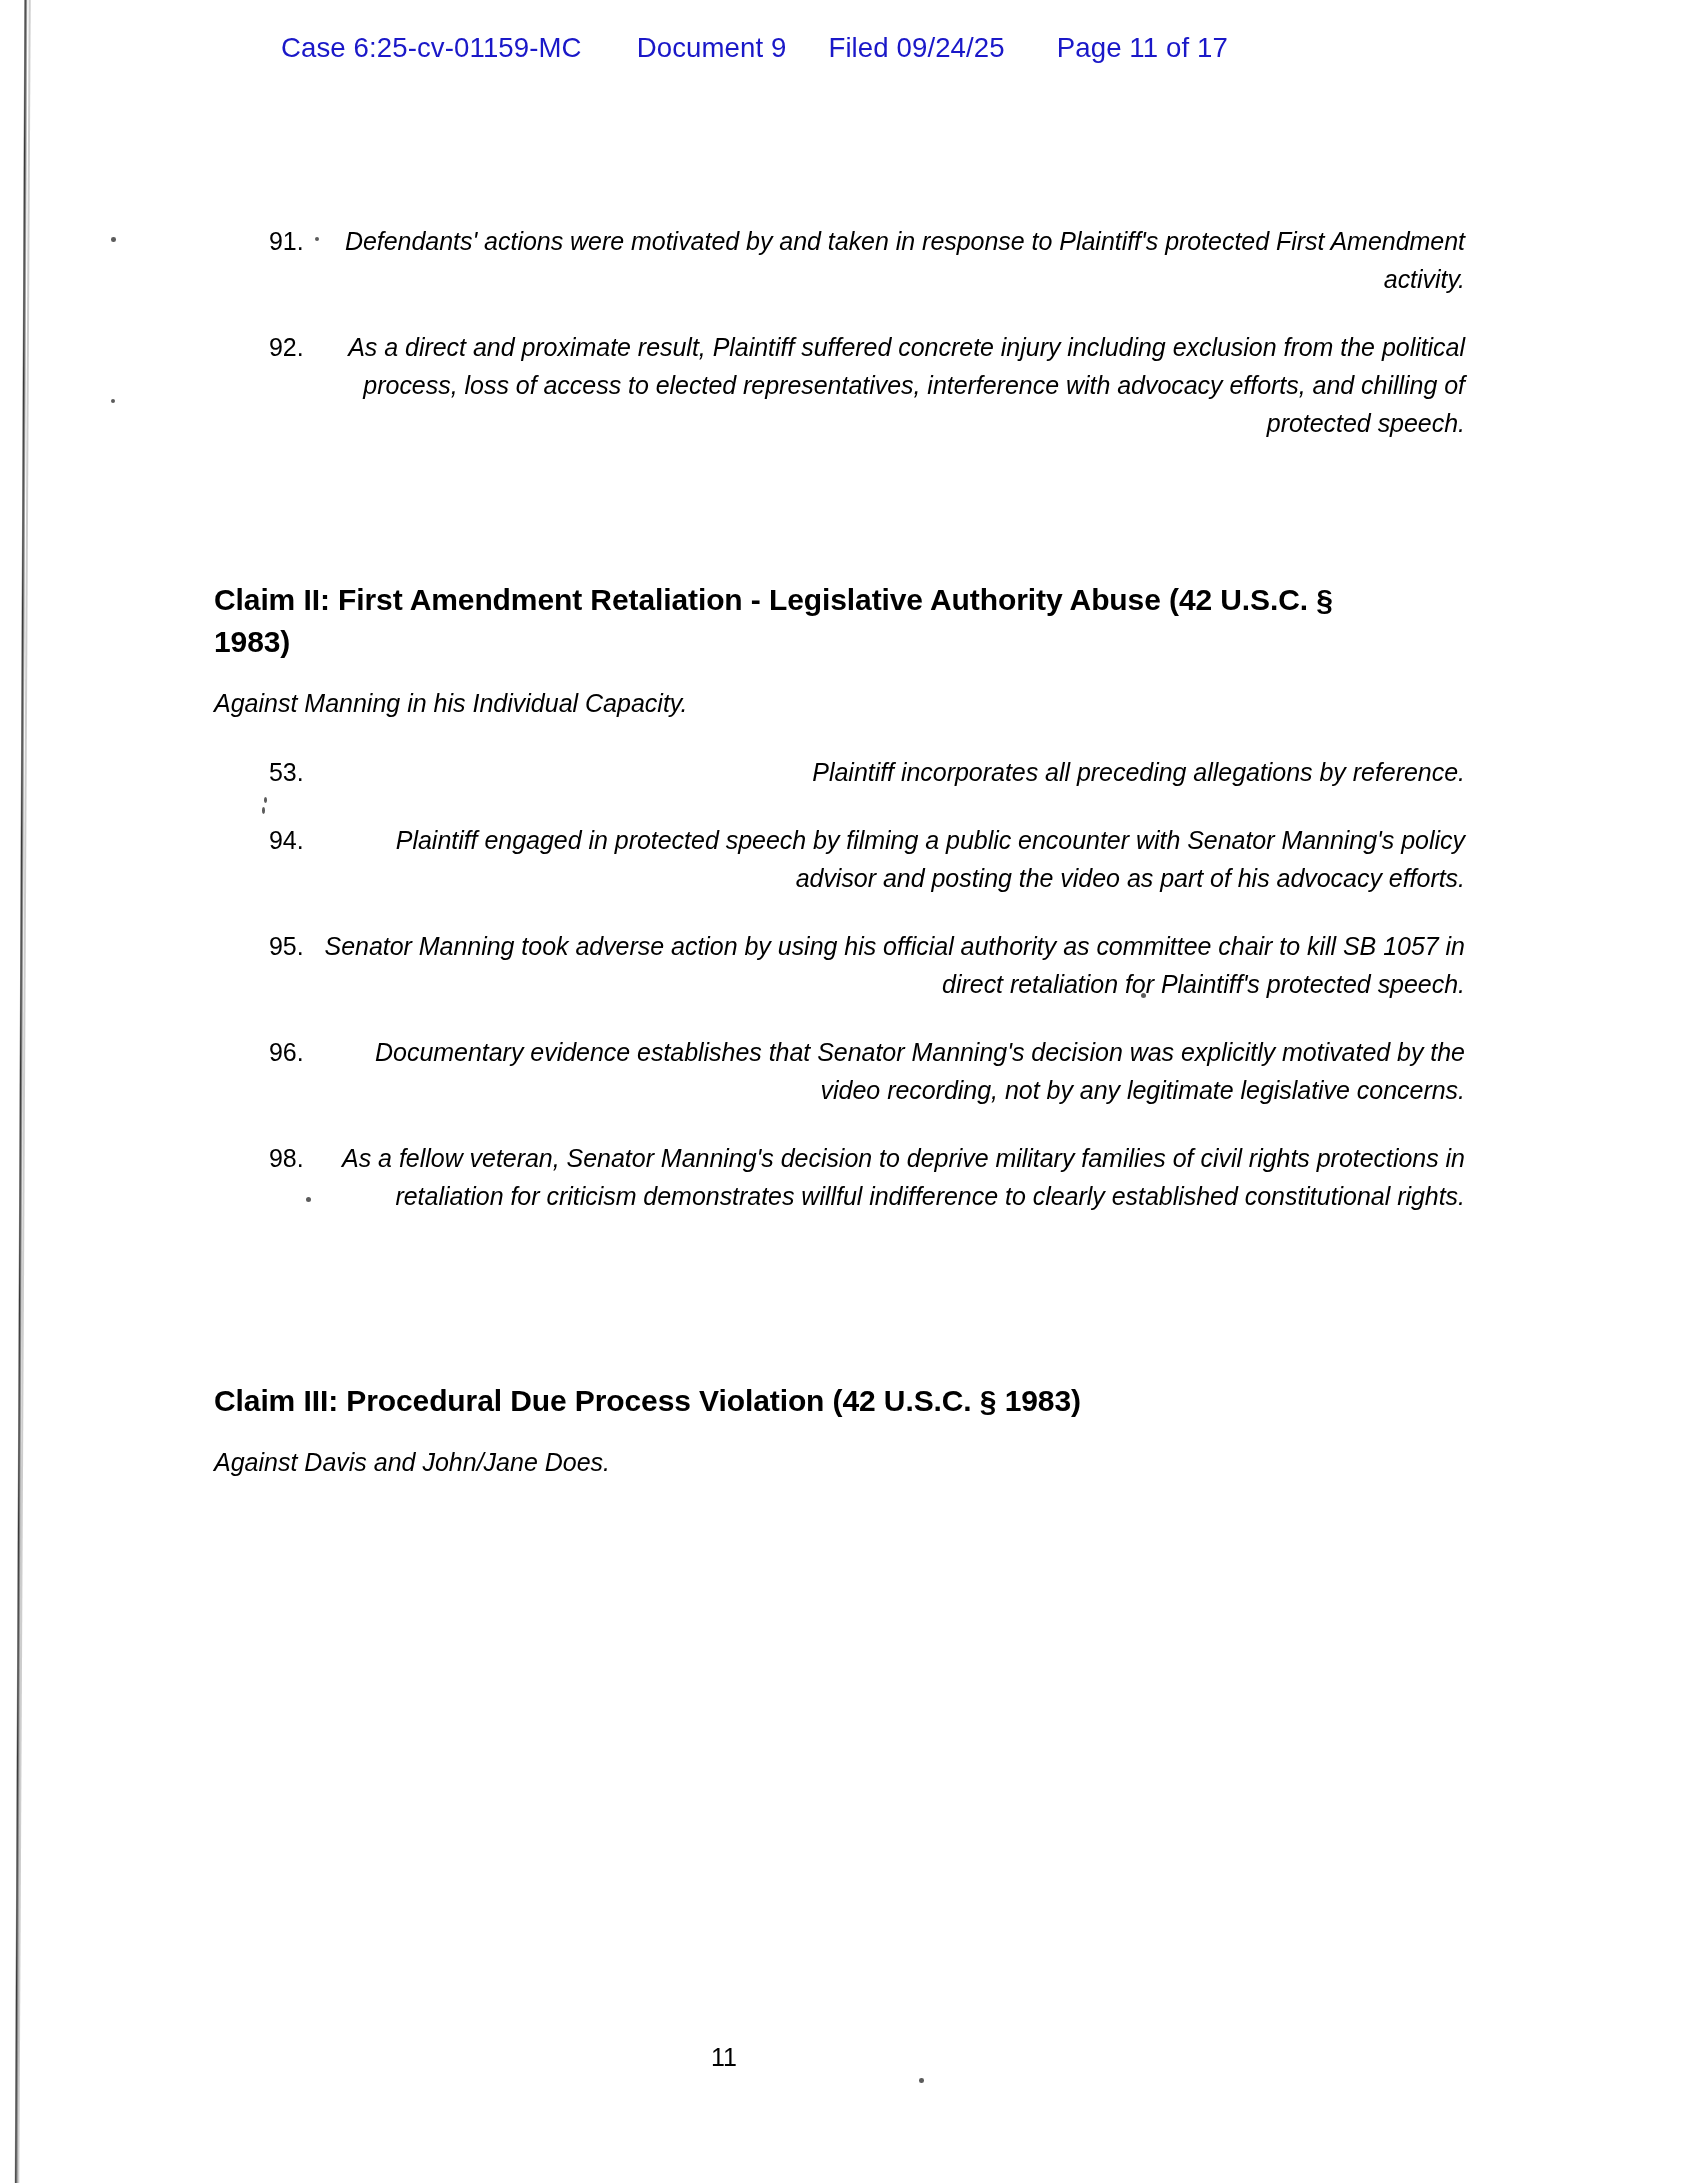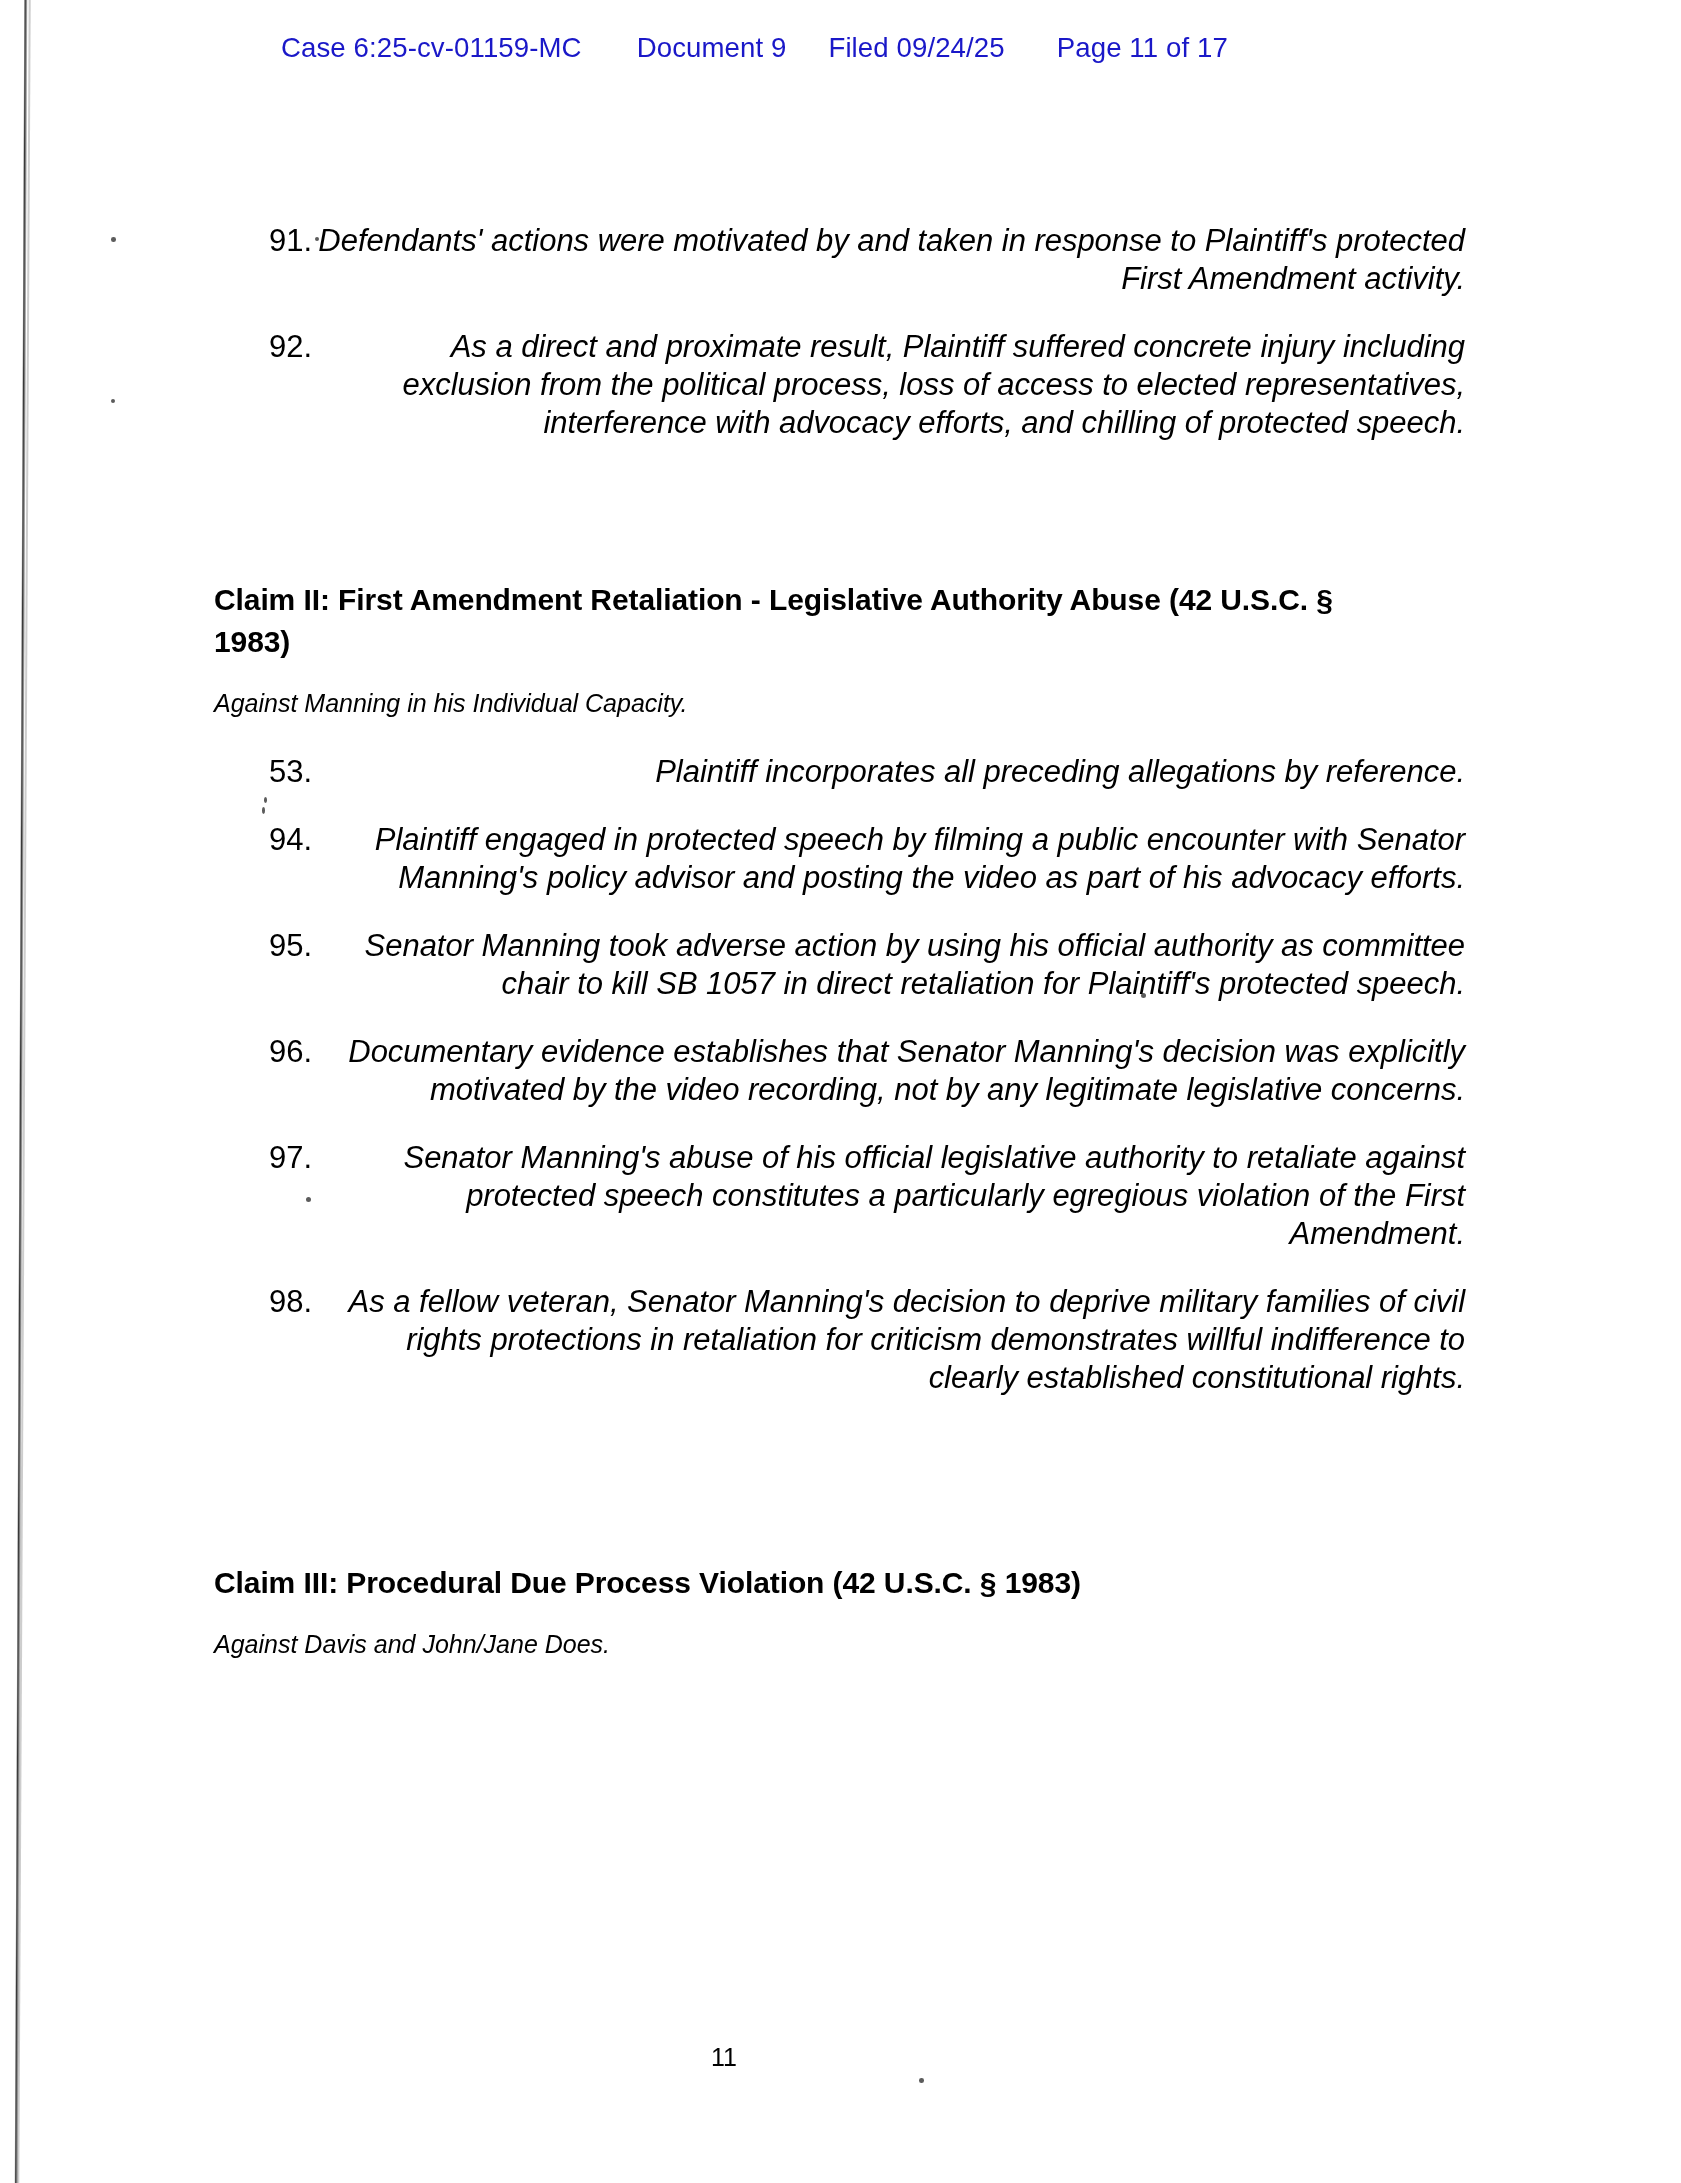--- a/index.html
+++ b/index.html
@@ -70,21 +70,21 @@
   .body-area {
     position: absolute;
     left: 214px;
     top: 222px;
     width: 1251px;
   }
 
   .para {
     display: flex;
     align-items: flex-start;
-    font-size: 31px;
+    font-size: 25px;
     line-height: 38px;
     margin-bottom: 30px;
     letter-spacing: -0.03px;
   }
   .para .num {
     flex: 0 0 auto;
     width: 48px;
     text-align: left;
     padding-left: 0;
   }
@@ -186,24 +186,20 @@
     <div class="para">
       <span class="num">95.</span>
       <span class="txt">Senator Manning took adverse action by using his official authority as committee chair to kill SB 1057 in direct retaliation for Plaintiff's protected speech.</span>
     </div>
 
     <div class="para">
       <span class="num">96.</span>
       <span class="txt">Documentary evidence establishes that Senator Manning's decision was explicitly motivated by the video recording, not by any legitimate legislative concerns.</span>
     </div>
 
-    <div class="para">
-      <span class="num">97.</span>
-      <span class="txt">Senator Manning's abuse of his official legislative authority to retaliate against protected speech constitutes a particularly egregious violation of the First Amendment.</span>
-    </div>
 
     <div class="para">
       <span class="num">98.</span>
       <span class="txt">As a fellow veteran, Senator Manning's decision to deprive military families of civil rights protections in retaliation for criticism demonstrates willful indifference to clearly established constitutional rights.</span>
     </div>
 
 
 
     <div class="spacer-xl"></div>
 

